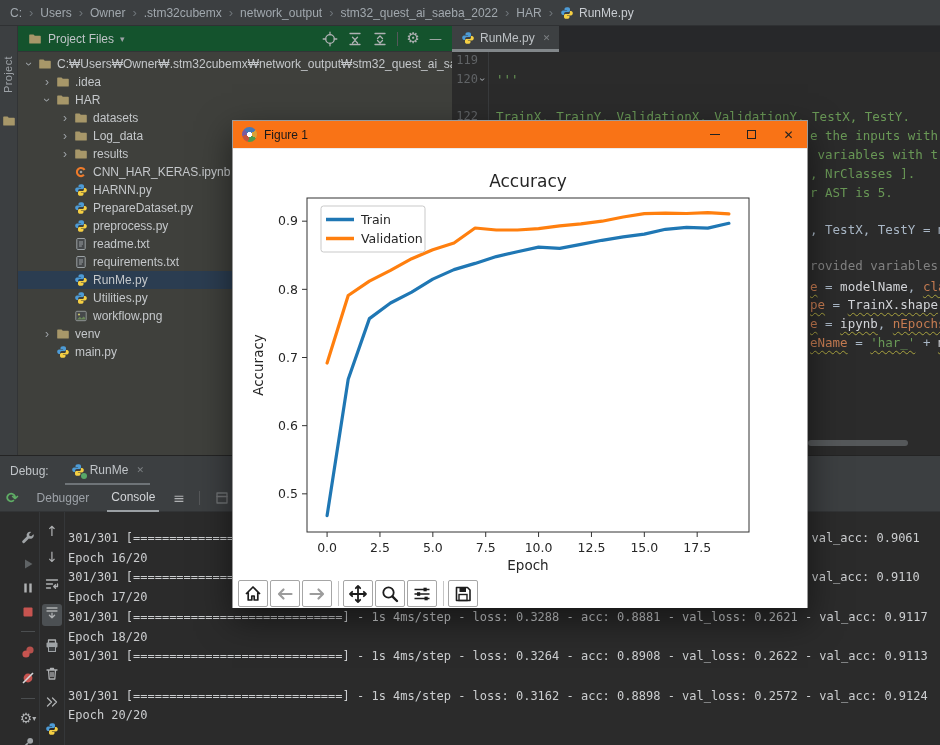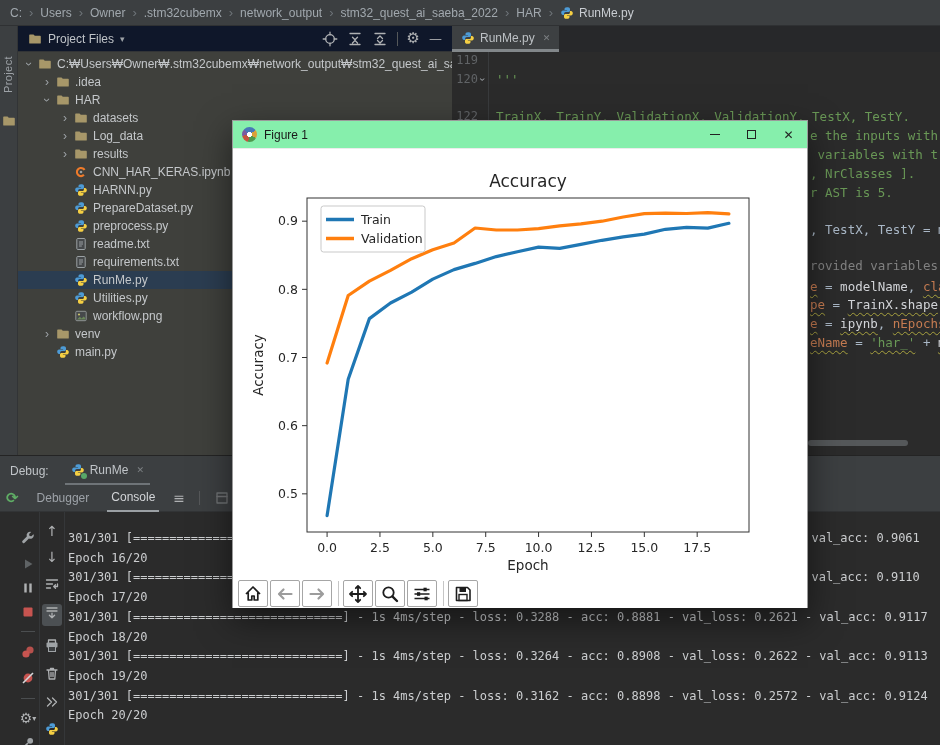--- a/index.html
+++ b/index.html
@@ -14,21 +14,21 @@
   .bitem.last{color:#c9cdd2}
   .bsep{margin:0 7px;color:#6e7479;font-size:13px}
   .bicon{margin-right:5px}
 
   
   #stripe{position:absolute;left:0;top:26px;width:18px;height:719px;background:#3c3f41;border-right:1px solid #323436}
   .vtext{position:absolute;left:2px;writing-mode:vertical-rl;transform:rotate(180deg);font-size:11px;color:#9da2a7;letter-spacing:.4px}
   .sicon{position:absolute;left:2px}
 
   
-  #pheader{position:absolute;left:18px;top:26px;width:434px;height:26px;background:#0f172a;border-bottom:1px solid #323436;display:flex;align-items:center;padding:0 10px;color:#c0c4c8;font-size:12px}
+  #pheader{position:absolute;left:18px;top:26px;width:434px;height:26px;background:#14532d;border-bottom:1px solid #323436;display:flex;align-items:center;padding:0 10px;color:#c0c4c8;font-size:12px}
   #pheader .caret{margin-left:6px;font-size:9px;color:#9da2a7}
   .hicons{margin-left:auto;display:flex;align-items:center;gap:9px}
   .psep{width:1px;height:14px;background:#55585a}
   #ptree{position:absolute;left:18px;top:52px;width:434px;height:403px;background:#3f403c;overflow:hidden;padding-top:3px}
   .trow{display:flex;align-items:center;height:18px;font-size:12px;color:#c4c7ca;white-space:nowrap;overflow:hidden}
   .trow.sel{background:#2b3d51}
   .chev{width:14px;display:inline-flex;justify-content:center;color:#9da2a7;font-size:12px;flex:none}
   .chev.exp{transform:rotate(90deg)}
   .chev.none{visibility:hidden}
   .ticon{margin:0 5px 0 2px;flex:none}
@@ -63,21 +63,21 @@
   #dcol2{left:41px;top:68px;width:22px;gap:12px}
   .dsep{width:14px;height:1px;background:#4b4e50;margin:2px 0}
   .selic{background:#4c5053;border-radius:3px;padding:1px 2px}
   #console{position:absolute;left:0;top:56px;width:940px;height:234px}
   .crow{position:absolute;width:940px;height:17px;font:12px "DejaVu Sans Mono",monospace;color:#ccced0;white-space:pre}
   .cl{position:absolute;left:68px}
   .cr{position:absolute;left:797px}
 
   
   #fig{position:absolute;left:232px;top:120px;width:576px;height:488px;background:#fff;border:1px solid #9a9a9a;box-shadow:0 12px 32px rgba(0,0,0,.5);z-index:50}
-  #ftitle{height:28px;display:flex;align-items:center;padding-left:9px;font-size:12px;color:#1a1a1a;background:#86efac;border-bottom:1px solid #ececec}
+  #ftitle{height:28px;display:flex;align-items:center;padding-left:9px;font-size:12px;color:#1a1a1a;background:#f97316;border-bottom:1px solid #ececec}
   .mpl{width:15px;height:15px;border-radius:50%;margin-right:7px;background:radial-gradient(circle,#fff 0 2.5px,transparent 2.5px),conic-gradient(#4878b8 0 55deg,#d9a038 55deg 120deg,#4d9a4d 120deg 190deg,#c4543f 190deg 260deg,#7a5aa0 260deg 310deg,#4878b8 310deg 360deg)}
   .wctrl{margin-left:auto;display:flex;height:28px}
   .wbtn{width:37px;display:flex;align-items:center;justify-content:center;color:#222}
   .minline{width:10px;height:1px;background:#222}
   .maxbox{width:9px;height:9px;border:1px solid #222}
   .xglyph{font-size:12px;font-family:"DejaVu Sans",sans-serif}
   #chart{position:absolute;left:0;top:28px}
   #ftool{position:absolute;left:0;top:458px;width:574px;height:29px;background:#fff;display:flex;align-items:center;padding-left:5px}
   .btn{width:30px;height:27px;background:#fff;border:1px solid #a6a6a6;border-radius:2px;display:flex;align-items:center;justify-content:center;margin-right:2px;padding:0}
   .tsep{width:1px;height:25px;background:#c6c6c6;margin:0 4px}
@@ -509,21 +509,20 @@
         </span>
       </div>
     <div id="console">
         <div class="crow" style="top: 19px;"><span class="cl">301/301 [==============</span><span class="cr">- val_acc: 0.9061</span></div>
         <div class="crow" style="top: 38.7px;"><span class="cl">Epoch 16/20</span></div>
         <div class="crow" style="top: 58.4px;"><span class="cl">301/301 [==============</span><span class="cr">- val_acc: 0.9110</span></div>
         <div class="crow" style="top: 78.1px;"><span class="cl">Epoch 17/20</span></div>
         <div class="crow" style="top: 97.8px;"><span class="cl">301/301 [=============================] - 1s 4ms/step - loss: 0.3288 - acc: 0.8881 - val_loss: 0.2621 - val_acc: 0.9117</span></div>
         <div class="crow" style="top: 117.5px;"><span class="cl">Epoch 18/20</span></div>
         <div class="crow" style="top: 137.2px;"><span class="cl">301/301 [=============================] - 1s 4ms/step - loss: 0.3264 - acc: 0.8908 - val_loss: 0.2622 - val_acc: 0.9113</span></div>
-        <div class="crow" style="top: 156.9px;"><span class="cl">Epoch 19/20</span></div>
         <div class="crow" style="top: 176.6px;"><span class="cl">301/301 [=============================] - 1s 4ms/step - loss: 0.3162 - acc: 0.8898 - val_loss: 0.2572 - val_acc: 0.9124</span></div>
         <div class="crow" style="top: 196.3px;"><span class="cl">Epoch 20/20</span></div>
       </div>
   </div>
 
   <div id="fig">
     <div id="ftitle">
       <span class="mpl"></span>
       <span>Figure 1</span>
       <span class="wctrl">

